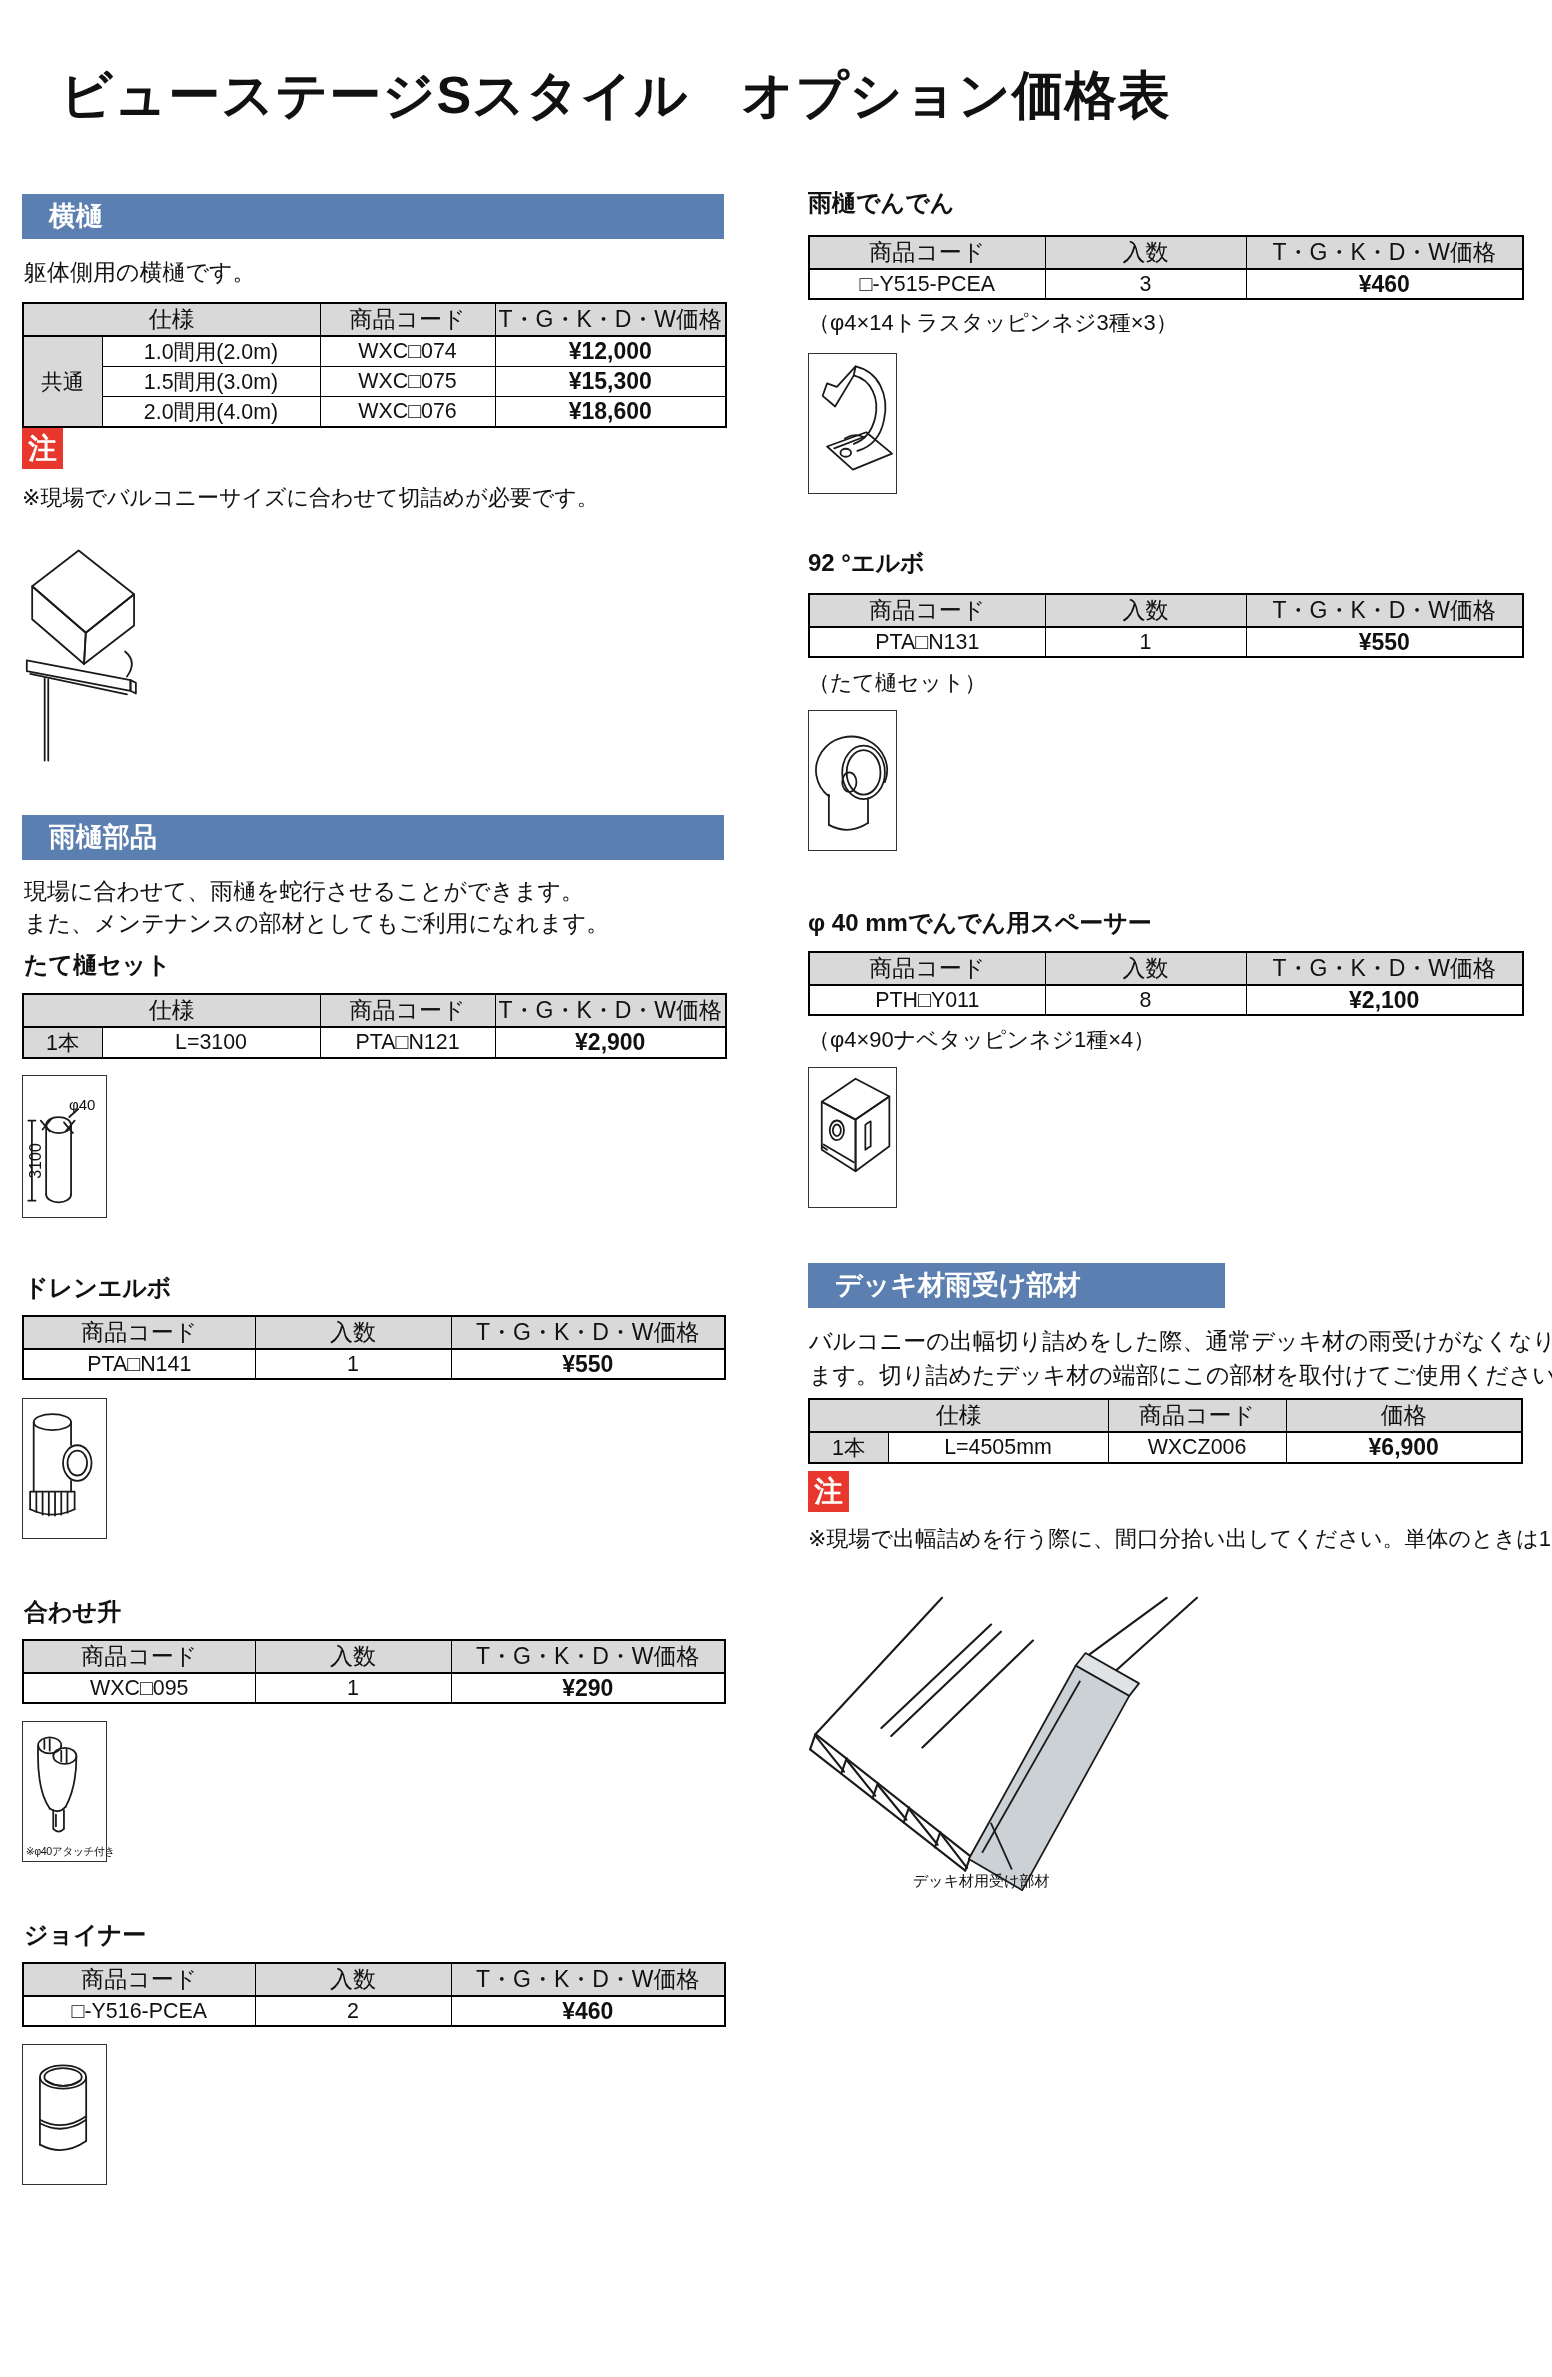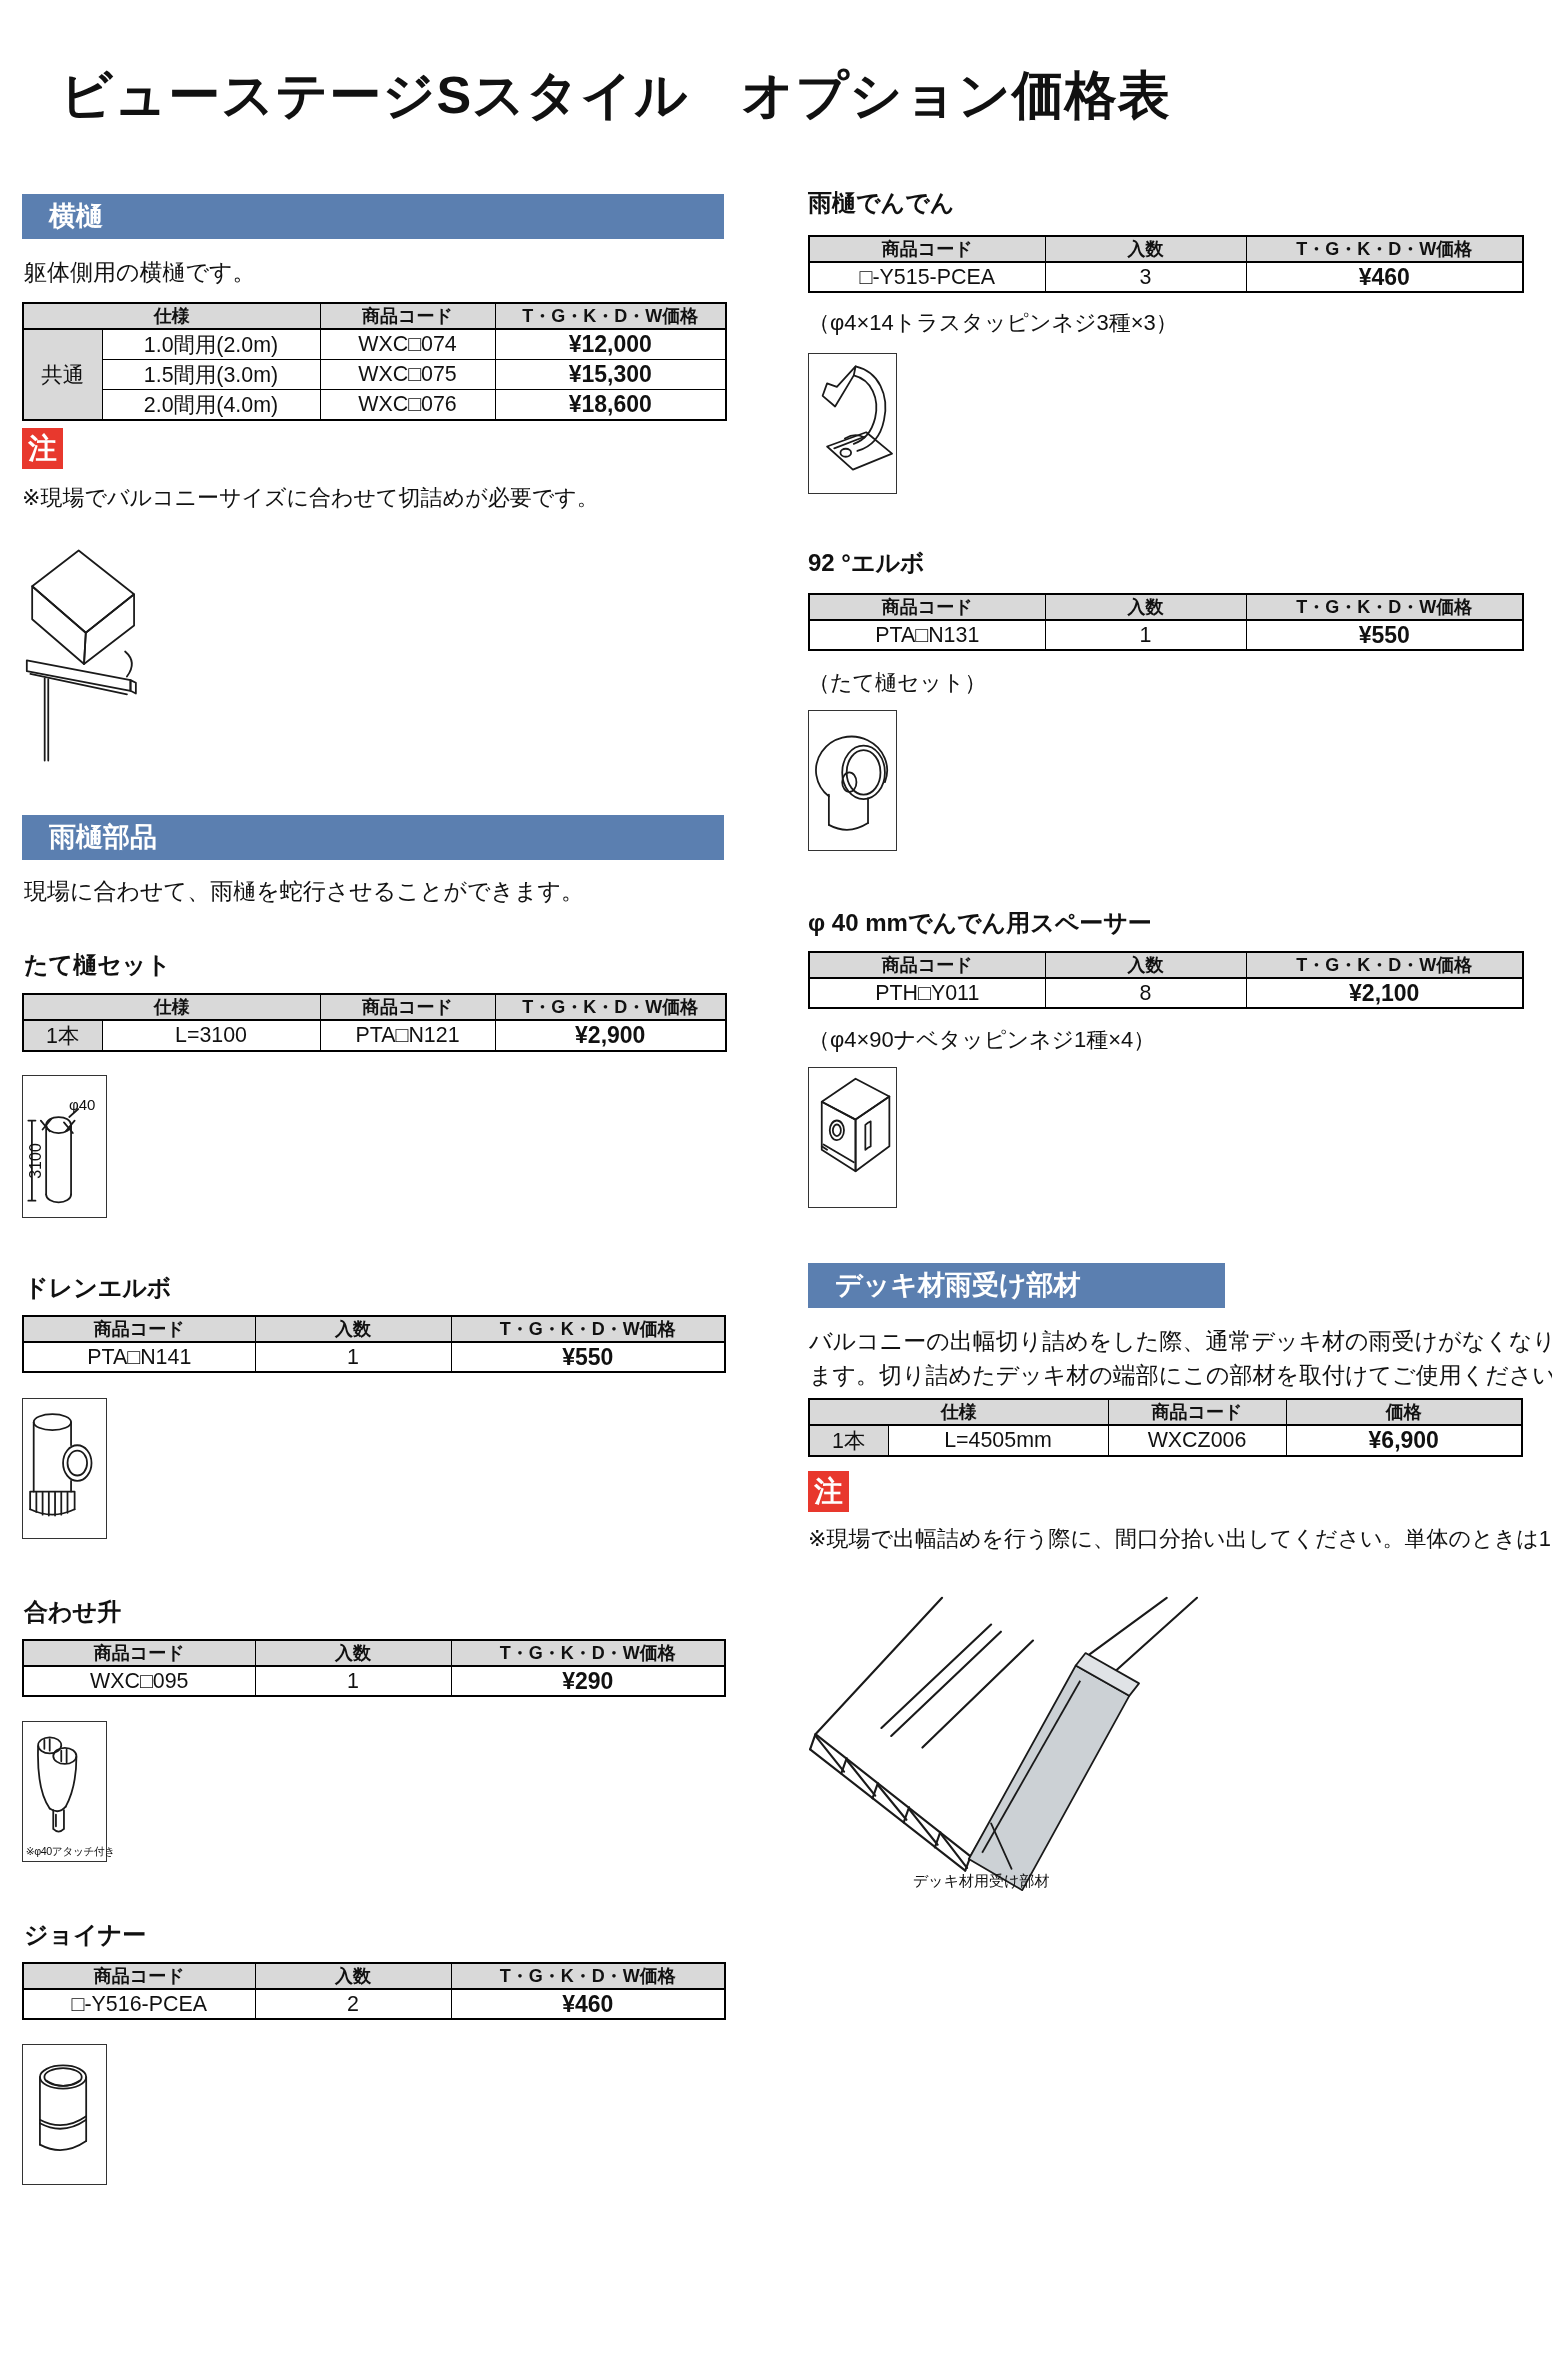--- a/index.html
+++ b/index.html
@@ -9,21 +9,21 @@
   .bar{position:absolute;height:45px;background:#5b7fb0;color:#fff;font-size:27px;font-weight:bold;
        line-height:45px;padding-left:27px;box-sizing:border-box;white-space:nowrap;}
   .h2{position:absolute;font-size:24px;font-weight:bold;white-space:nowrap;}
   .desc{position:absolute;font-size:23px;white-space:nowrap;}
   .note{position:absolute;font-size:22px;white-space:nowrap;}
   .badge{position:absolute;width:41px;height:41px;background:#e8382d;color:#fff;font-size:28.6px;
          font-weight:bold;display:flex;align-items:center;justify-content:center;}
   table.ptable{position:absolute;border-collapse:collapse;table-layout:fixed;background:#fff;
                border:2.7px solid #000;}
   table.ptable th{background:#d9d9d9;border:0.9px solid #000;border-bottom:2.7px solid #000;
-                  font-size:18px;font-weight:700;height:24px;padding:0;text-align:center;}
+                  font-size:23px;font-weight:400;height:24px;padding:0;text-align:center;}
   table.ptable td{border:0.9px solid #000;font-size:21.4px;height:28px;text-align:center;padding:0;}
   table.ptable td.unit{background:#d9d9d9;}
   table.ptable td.price{font-weight:bold;font-size:23px;}
   .dbox{position:absolute;border:1.8px solid #333;background:#fff;box-sizing:border-box;}
   .dlabel{position:absolute;font-size:15px;white-space:nowrap;}
   .dlabel.small{font-size:10.7px;letter-spacing:-0.4px;}
   .rot{transform:rotate(-90deg);transform-origin:center;}
   .decklabel{position:absolute;font-size:15px;white-space:nowrap;}
   g.art{stroke:#1a1a1a;stroke-width:2;fill:none;stroke-linejoin:round;stroke-linecap:round;}
 </style>
@@ -84,20 +84,21 @@
         <polygon points="2,128 2,140 118,162 118,150"></polygon>
         <path d="M6,143 L114,166"></path>
         <polygon points="118,150 124,153 124,165 118,162"></polygon>
         <path d="M22,148 L22,240 M26,149 L26,240"></path>
       </g>
     </svg>
   </div>
 
   <div class="bar" style="left:22px;top:815px;width:702px;">雨樋部品</div>
   <div class="desc" style="left:24px;top:876px;">現場に合わせて、雨樋を蛇行させることができます。</div>
+  <div class="desc" style="left:24px;top:908px;">また、メンテナンスの部材としてもご利用になれます。</div>
 
   <div class="h2" style="left:24px;top:949px;">たて樋セット</div>
   <table class="ptable" style="left:22px;top:993px;width:702px;">
     <colgroup>
         <col style="width:79px">
         <col style="width:218px">
         <col style="width:175px">
         <col style="width:231px">
       </colgroup>
     <thead>

